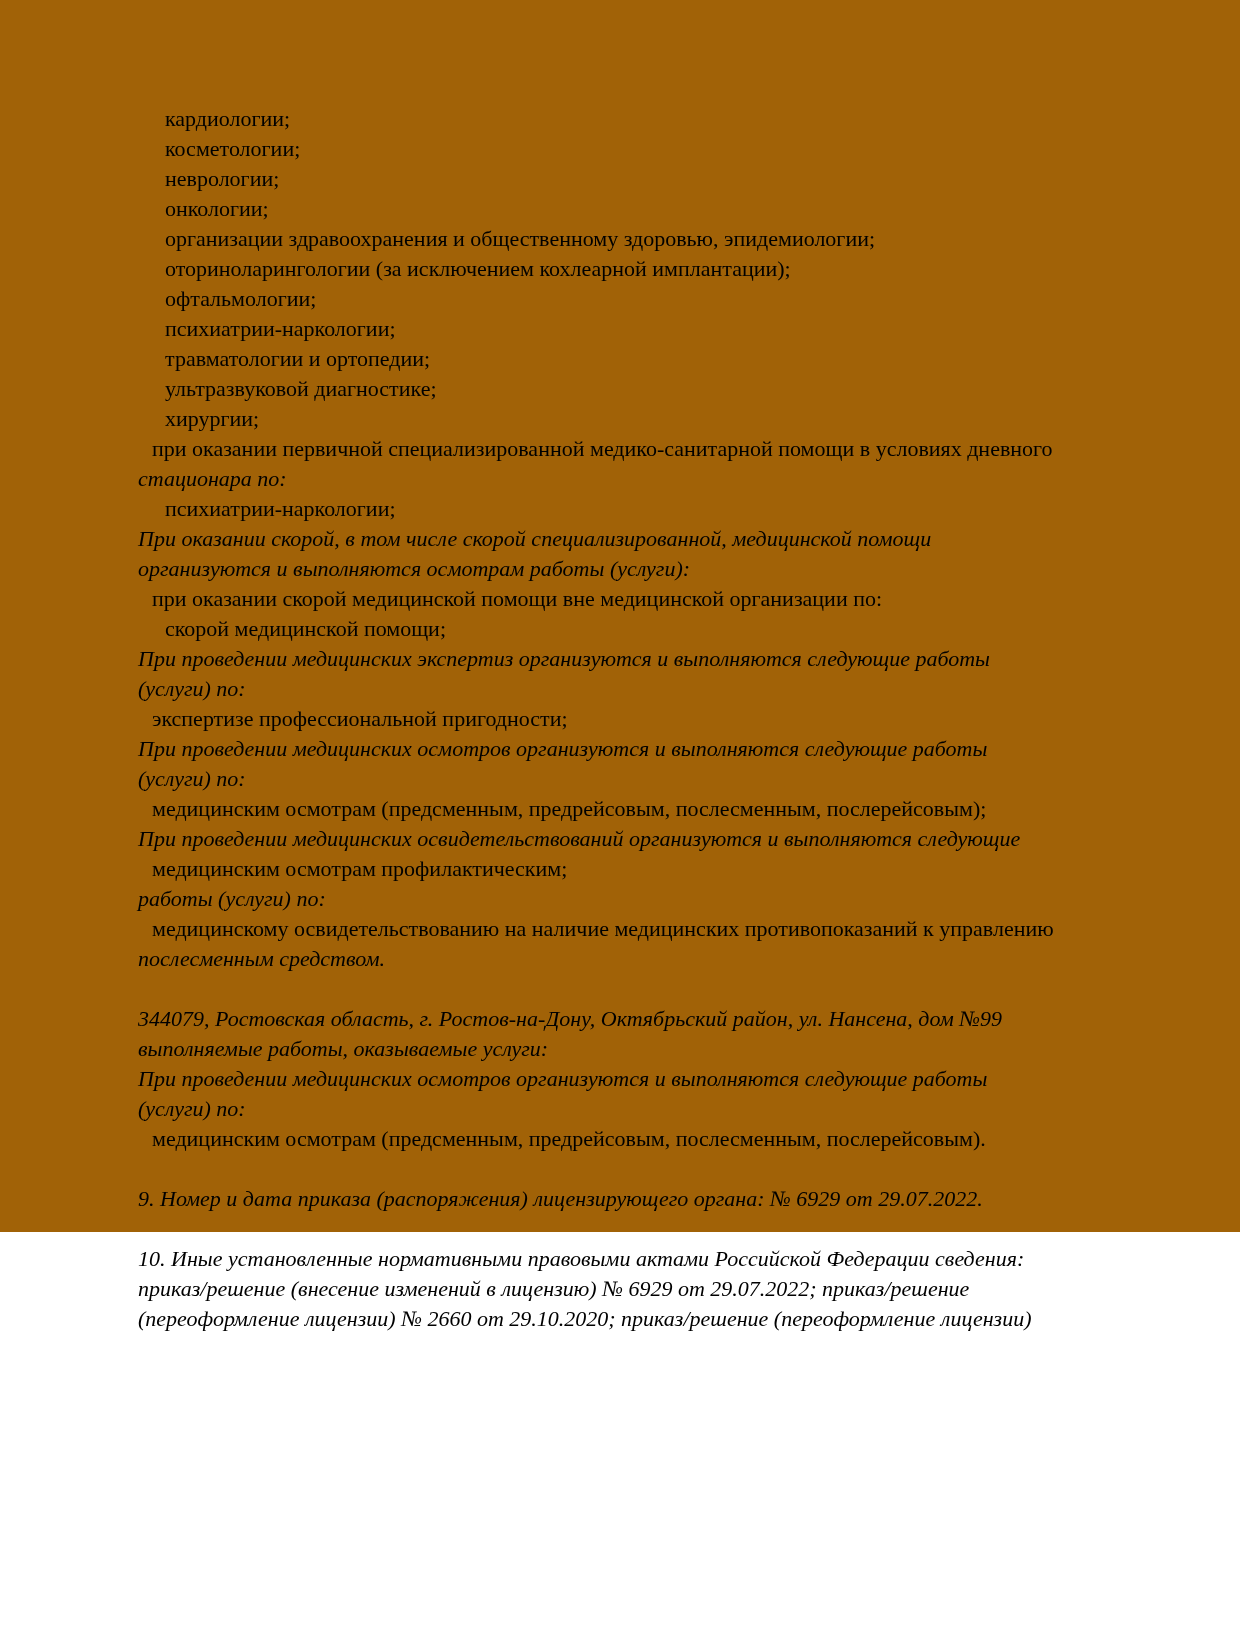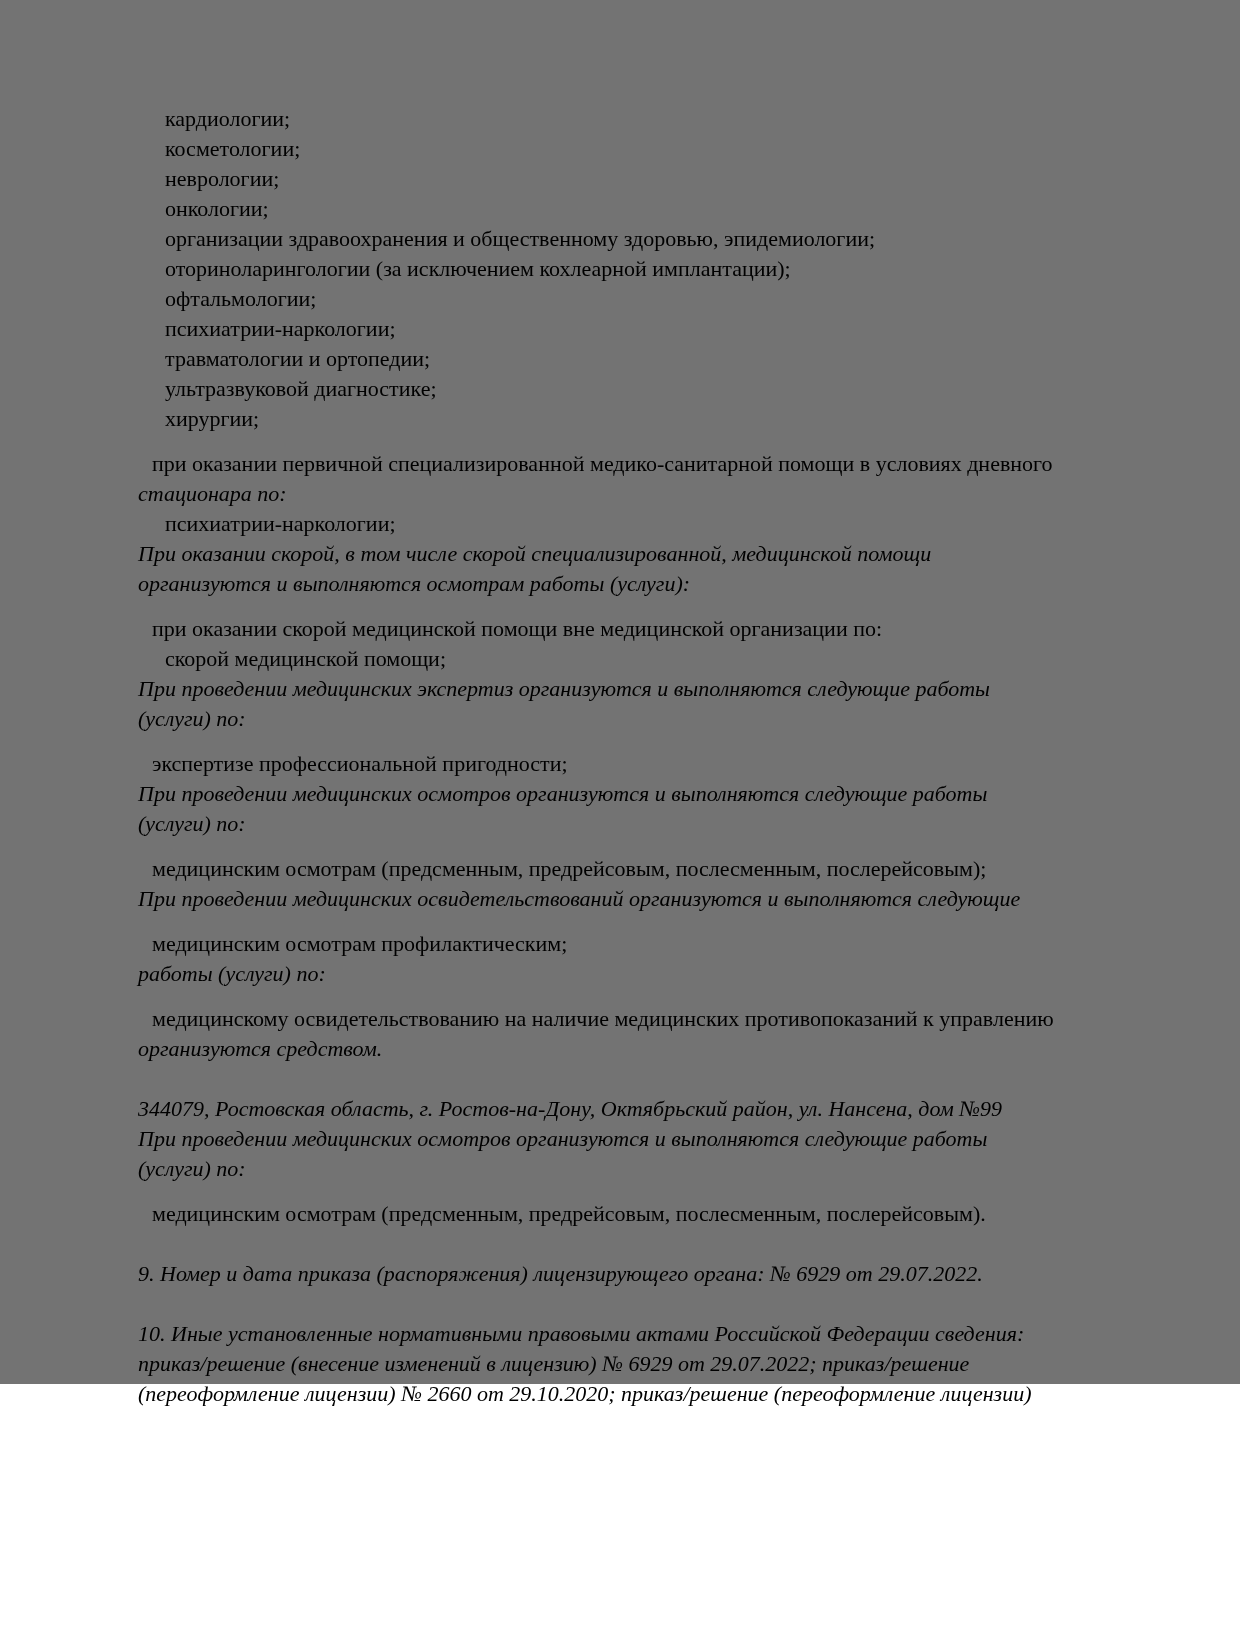--- a/index.html
+++ b/index.html
@@ -9,35 +9,35 @@
   }
   body {
     width: 1240px;
     height: 1650px;
     overflow: hidden;
     font-family: "Liberation Serif", "DejaVu Serif", serif;
     color: #000000;
   }
   .page {
     width: 1240px;
-    height: 1384px;
-    background: #737373;
+    height: 1232px;
+    background: #a16207;
     box-sizing: border-box;
     padding: 104px 120px 12px 138px;
   }
   .doc-body {
     font-size: 22px;
     line-height: 30px;
   }
   .line {
     white-space: nowrap;
     min-height: 30px;
   }
   .ind-0 { padding-left: 0; font-style: italic; }
-  .ind-1 { padding-left: 14px; margin-top: 15px; }
+  .ind-1 { padding-left: 14px; }
   .ind-2 { padding-left: 27px; }
 </style>
 </head>
 <body>
 
 <div class="page">
   <div class="doc-body">
       <div class="line ind-2">кардиологии;</div>
       <div class="line ind-2">косметологии;</div>
       <div class="line ind-2">неврологии;</div>
@@ -59,23 +59,24 @@
       <div class="line ind-0">При проведении медицинских экспертиз организуются и выполняются следующие работы</div>
       <div class="line ind-0">(услуги) по:</div>
       <div class="line ind-1">экспертизе профессиональной пригодности;</div>
       <div class="line ind-0">При проведении медицинских осмотров организуются и выполняются следующие работы</div>
       <div class="line ind-0">(услуги) по:</div>
       <div class="line ind-1">медицинским осмотрам (предсменным, предрейсовым, послесменным, послерейсовым);</div>
       <div class="line ind-0">При проведении медицинских освидетельствований организуются и выполняются следующие</div>
       <div class="line ind-1">медицинским осмотрам профилактическим;</div>
       <div class="line ind-0">работы (услуги) по:</div>
       <div class="line ind-1">медицинскому освидетельствованию на наличие медицинских противопоказаний к управлению</div>
-      <div class="line ind-0">организуются средством.</div>
+      <div class="line ind-0">послесменным средством.</div>
       <div class="line ind-0"></div>
       <div class="line ind-0">344079, Ростовская область, г. Ростов-на-Дону, Октябрьский район, ул. Нансена, дом №99</div>
+      <div class="line ind-0">выполняемые работы, оказываемые услуги:</div>
       <div class="line ind-0">При проведении медицинских осмотров организуются и выполняются следующие работы</div>
       <div class="line ind-0">(услуги) по:</div>
       <div class="line ind-1">медицинским осмотрам (предсменным, предрейсовым, послесменным, послерейсовым).</div>
       <div class="line ind-0"></div>
       <div class="line ind-0">9. Номер и дата приказа (распоряжения) лицензирующего органа: № 6929 от 29.07.2022.</div>
       <div class="line ind-0"></div>
       <div class="line ind-0">10. Иные установленные нормативными правовыми актами Российской Федерации сведения:</div>
       <div class="line ind-0">приказ/решение (внесение изменений в лицензию) № 6929 от 29.07.2022; приказ/решение</div>
       <div class="line ind-0">(переоформление лицензии) № 2660 от 29.10.2020; приказ/решение (переоформление лицензии)</div>
     </div>

